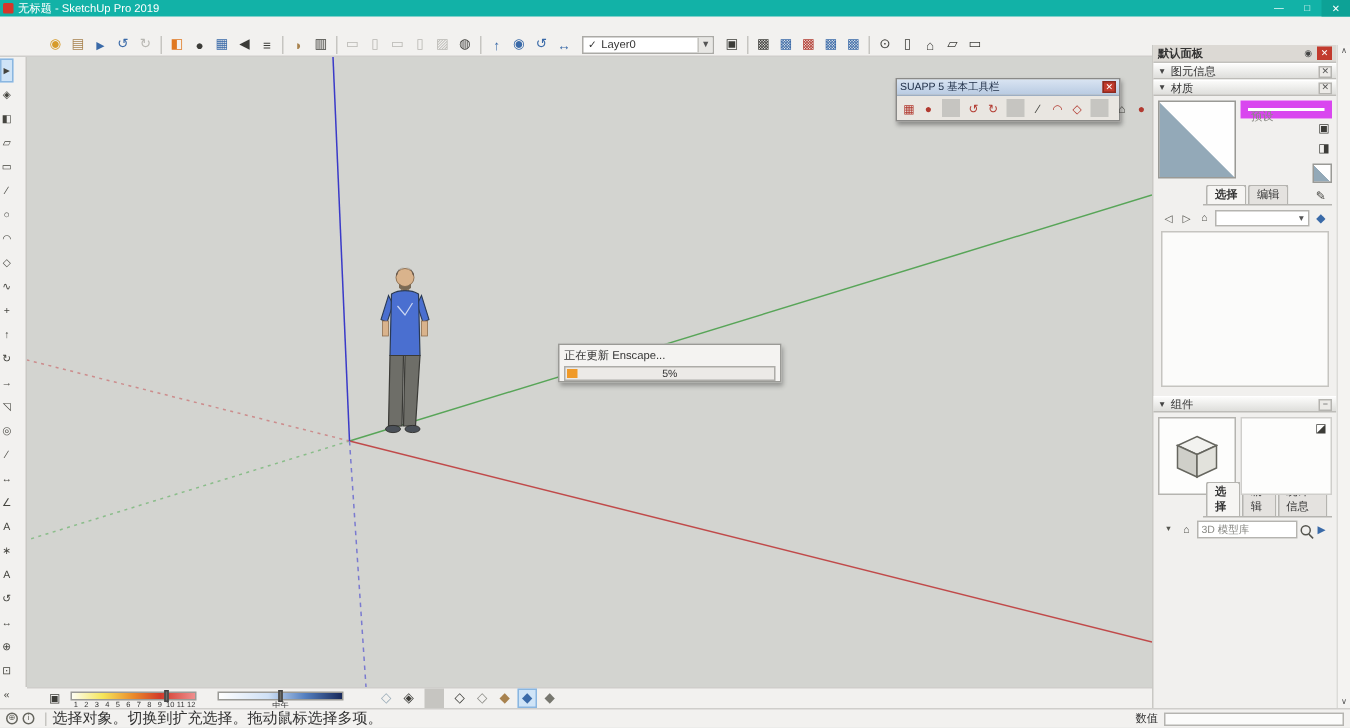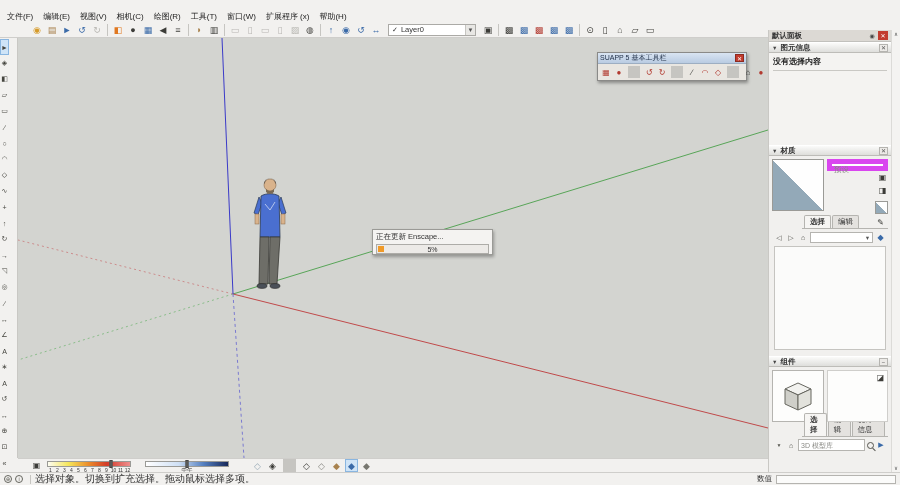--- a/index.html
+++ b/index.html
@@ -67,21 +67,21 @@
     border:1px solid #8a8a88; box-shadow:1px 2px 3px rgba(0,0,0,.35); }
   .suapp-head { height:11px; background:linear-gradient(#d9e4f2,#b9cbe2);
     display:flex; align-items:center; padding:0 2px; border-bottom:1px solid #9daec2; }
   .suapp-title { font-size:7px; color:#23324a; flex:1; white-space:nowrap; overflow:hidden; }
   .suapp-close { width:9px; height:8px; background:#c23b2e; color:#fff; font-size:6px;
     display:flex; align-items:center; justify-content:center; border:1px solid #8c2a20; }
   .suapp-body { display:flex; align-items:center; padding:2px 2px; gap:1px; }
   .suapp-body .tbtn { width:12px; height:12px; font-size:8px; }
 
   
-  .progress-dialog { position:absolute; left:354px; top:191px; width:121px; height:26px;
+  .progress-dialog { position:absolute; left:354px; top:191px; width:149px; height:26px;
     background:#f4f3f1; border:1px solid #9a9a96; box-shadow:1px 2px 3px rgba(0,0,0,.3);
     padding:2px 3px; }
   .pd-title { font-size:7.5px; color:#333; margin-bottom:2px; white-space:nowrap; }
   .pd-bar { position:relative; height:10px; background:#eceae7; border:1px solid #adaca8; }
   .pd-fill { position:absolute; left:1px; top:1px; bottom:1px; background:#f09a28; }
   .pd-text { position:absolute; left:0; right:0; top:0; text-align:center; font-size:7px;
     line-height:9px; color:#333; }
 
   
   .right-panel { position:absolute; left:768px; top:30px; width:132px; height:442px;
@@ -93,21 +93,21 @@
   .rp-header { height:12px; background:#dcd9d4; display:flex; align-items:center;
     padding:0 3px; border-bottom:1px solid #c2c1bd; }
   .rp-header .t { font-size:7.5px; font-weight:bold; color:#333; flex:1; }
   .rp-pin { width:8px; font-size:6px; color:#444; text-align:center; }
   .rp-x { width:10px; height:9px; background:#c23b2e; color:#fff; font-size:6px;
     display:flex; align-items:center; justify-content:center; margin-left:2px; }
   .sec-head { height:11px; background:linear-gradient(#fbfbfa,#dededb);
     border-top:1px solid #fff; border-bottom:1px solid #bdbcb8; display:flex;
     align-items:center; padding:0 3px; }
   .sec-head .tri { font-size:5.5px; color:#444; margin-right:3px; }
-  .sec-head .t { font-size:7.5px; font-weight:bold; color:#333; flex:1; }
+  .sec-head .t { font-size:7.5px; font-weight:normal; color:#333; flex:1; }
   .sec-head .x { font-size:6px; color:#555; border:1px solid #b5b4b0; background:#eceae7;
     width:9px; height:8px; display:flex; align-items:center; justify-content:center; }
   .ei-body { height:92px; background:#f4f3f1; padding:3px 4px 0; }
   .ei-text { font-size:8px; font-weight:bold; color:#222; padding-bottom:3px;
     border-bottom:1px solid #c9c8c4; }
   .mat-body { padding:3px; }
   .mat-row { display:flex; gap:3px; }
   .mat-thumb { width:52px; height:52px; border:1px solid #9a9a96;
     background:linear-gradient(to top right,#93a9b8 49.5%,#fefefe 50%); }
   .mat-right { flex:1; display:flex; flex-direction:column; }
@@ -172,33 +172,30 @@
   .measure { margin-left:auto; display:flex; align-items:center; gap:4px; }
   .measure .lbl { font-size:7.5px; color:#333; }
   .measure input { width:120px; height:9px; border:1px solid #b5b4b0; background:#fbfbfa;
     font-size:7px; padding:0 2px; font-family:inherit; }
 </style>
 </head>
 <body>
 
 <div class="app">
 
-
-  <div class="menubar">
-
-  <span class="menu-item">文件(F)</span>
-      <span class="menu-item">编辑(E)</span>
-      <span class="menu-item">视图(V)</span>
-      <span class="menu-item">相机(C)</span>
-      <span class="menu-item">绘图(R)</span>
-      <span class="menu-item">工具(T)</span>
-      <span class="menu-item">窗口(W)</span>
-      <span class="menu-item">扩展程序 (x)</span>
-      <span class="menu-item">帮助(H)</span>
-    </div>
+  <div class="titlebar">
+    <div class="app-icon"></div>
+    <div class="win-title">无标题 - SketchUp Pro 2019</div>
+    <div class="win-controls">
+      <div class="win-btn">—</div>
+      <div class="win-btn">□</div>
+      <div class="win-btn close">✕</div>
+    </div>
+  </div>
+
 
   <div class="toolbar-top">
     <span style="display:flex;align-items:center;gap:1px;">
 
     <span class="tbtn" data-v="gold">◉</span>
         <span class="tbtn" data-v="tan">▤</span>
         <span class="tbtn" data-v="blue">►</span>
         <span class="tbtn" data-v="blue">↺</span>
         <span class="tbtn" data-v="disabled">↻</span>
         <span class="tbtn" data-v="sep"></span>
@@ -345,23 +342,20 @@
         <span class="t">默认面板</span>
         <span class="rp-pin">◉</span>
         <span class="rp-x">✕</span>
       </div>
 
       <div class="sec-head">
         <span class="tri">▼</span>
         <span class="t">图元信息</span>
         <span class="x">✕</span>
       </div>
-      <div class="ei-body">
-        <div class="ei-text">没有选择内容</div>
-      </div>
 
       <div class="sec-head">
         <span class="tri">▼</span>
         <span class="t">材质</span>
         <span class="x">✕</span>
       </div>
       <div class="mat-body">
         <div class="mat-row">
           <div class="mat-thumb"></div>
           <div class="mat-right">

